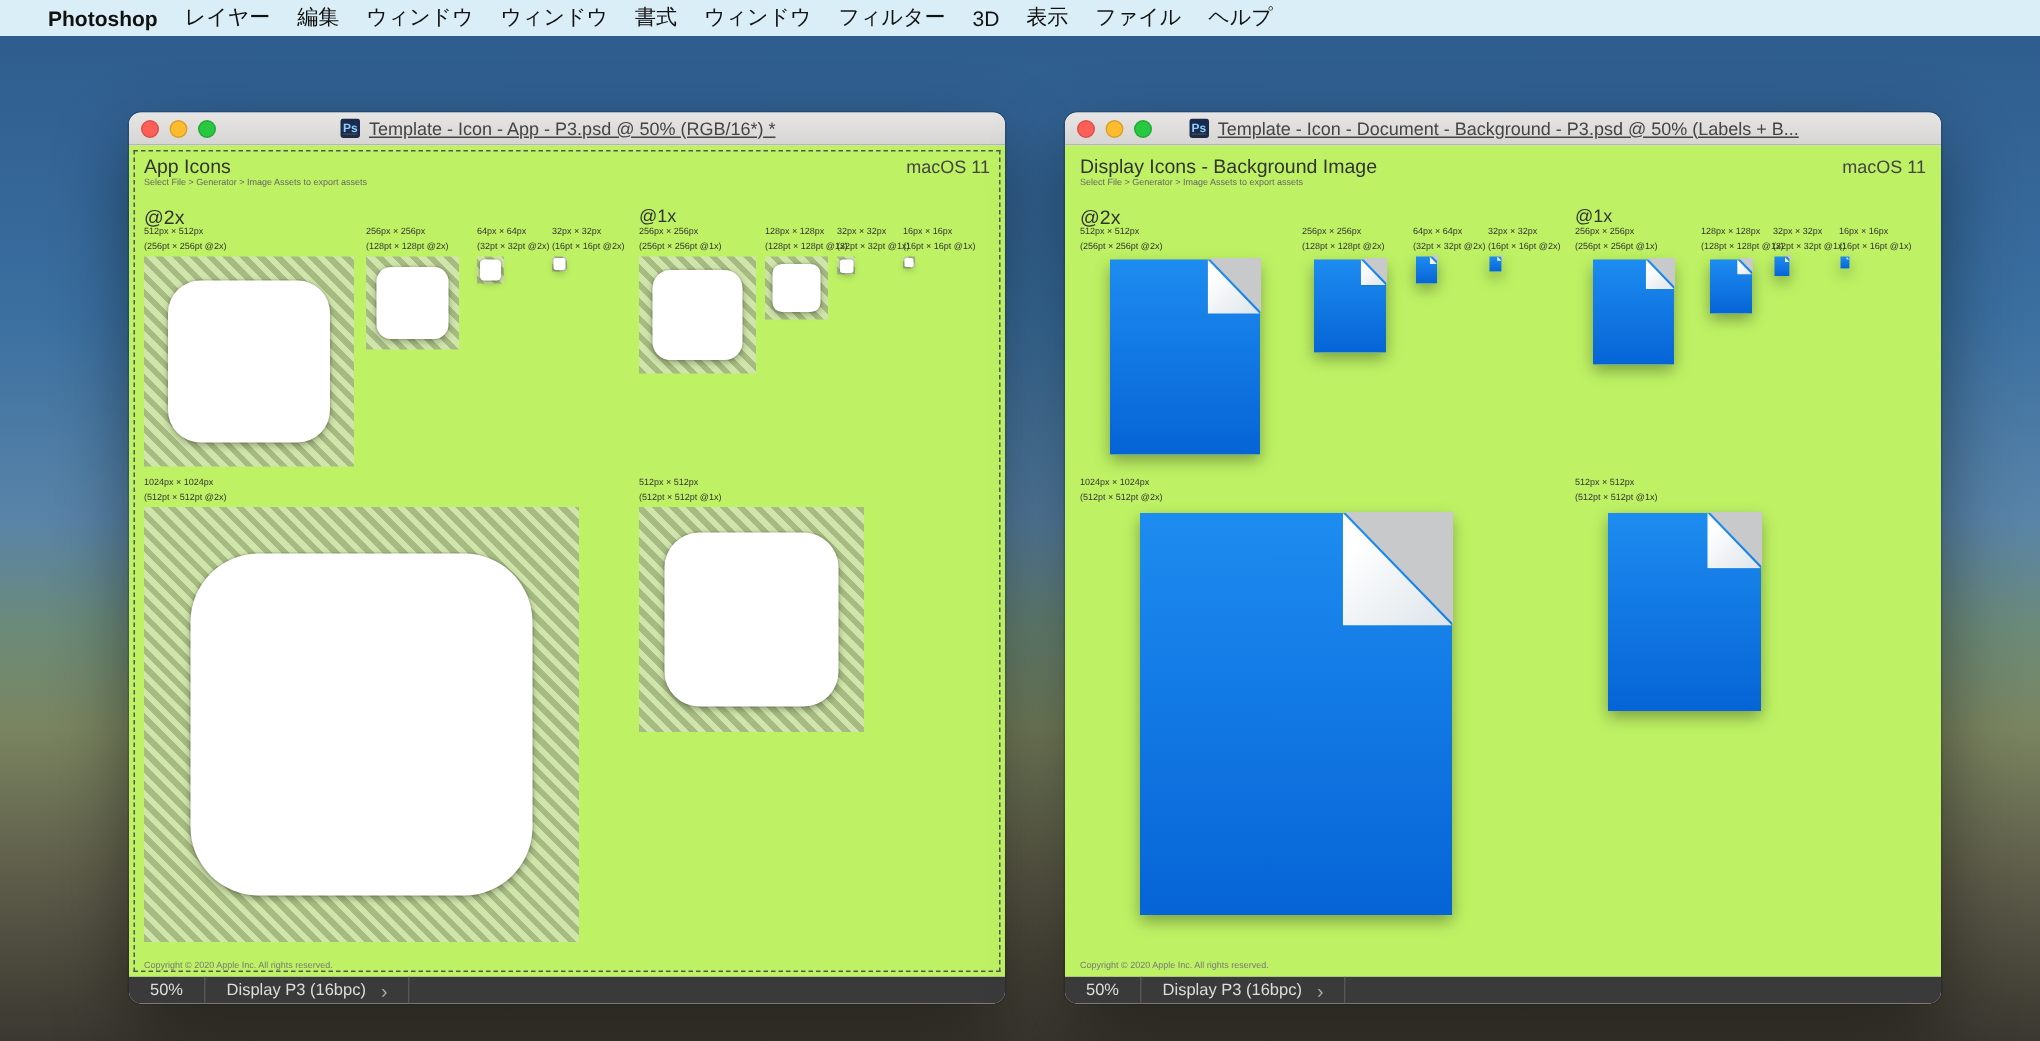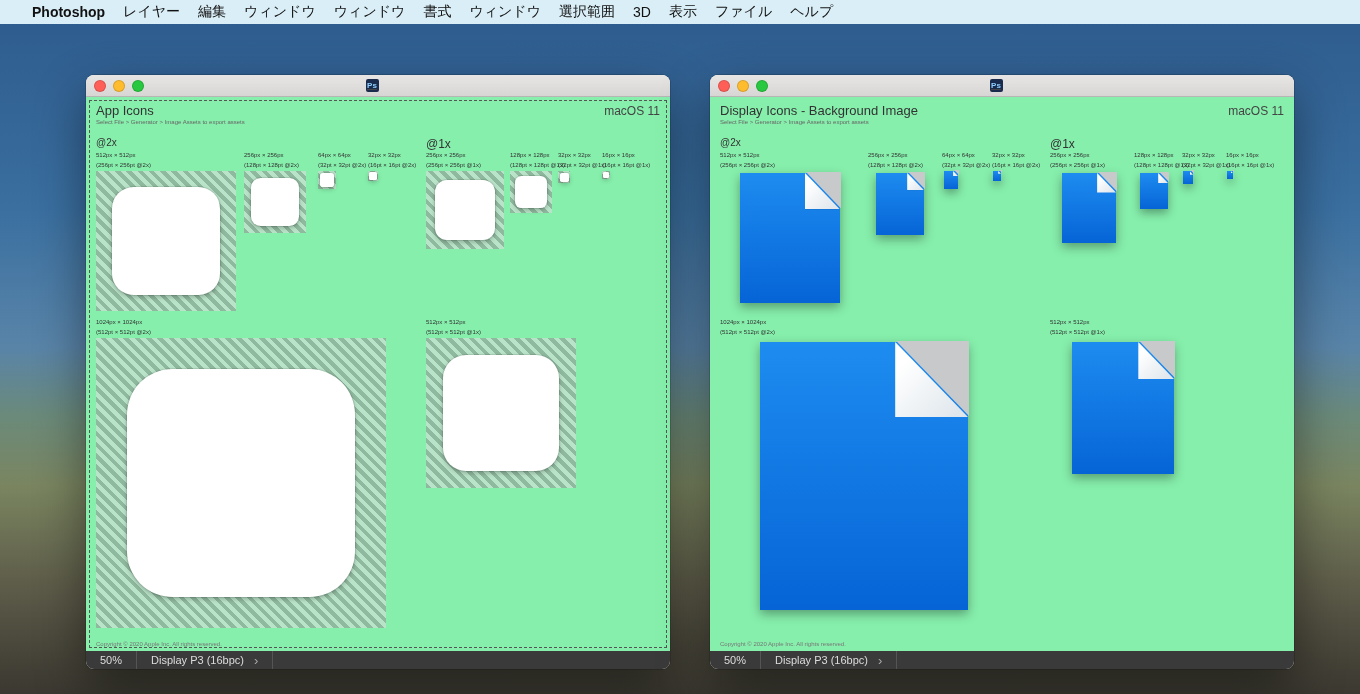--- a/index.html
+++ b/index.html
@@ -35,31 +35,31 @@
 .traffic.r{background:#ff5f57;} .traffic.y{background:#febc2e;} .traffic.g{background:#28c840;}
 .titlebar .ttext {
   position:absolute; left:0; right:12px; text-align:center;
   font-size:12px; color:#444; white-space:nowrap; overflow:hidden; text-overflow:ellipsis;
   padding: 0 70px; pointer-events:none;
   display:flex; align-items:center; justify-content:center; gap:6px;text-decoration:underline;
 }
 .psicon{width:13px;height:13px;background:#1a2c4d;color:#8fcfff;font-size:8px;font-weight:700;display:inline-flex;align-items:center;justify-content:center;border-radius:2px;}
 
 .canvas {
-  flex:1; background:#86efac; position:relative; overflow:hidden;
+  flex:1; background:#bef264; position:relative; overflow:hidden;
 }
 .canvas.dashed::before{
   content:""; position:absolute; inset:3px;
   border:1px dashed #555; pointer-events:none;
 }
 .hdrrow{position:absolute;top:6px;left:10px;right:10px;display:flex;justify-content:space-between;align-items:baseline;}
 .hdrrow .title{font-size:13px;color:#333;}
 .hdrrow .os{font-size:12px;color:#444;}
 .sub{position:absolute;top:22px;left:10px;font-size:6px;color:#666;}
-.scale2x{position:absolute;top:40px;left:10px;font-size:10px;color:#333;}
+.scale2x{position:absolute;top:40px;left:10px;font-size:13px;color:#333;}
 .scale1x{position:absolute;top:40px;font-size:12px;color:#333;}
 
 .slot{position:absolute;}
 .slot .lbl{font-size:6px;line-height:1.25;color:#333;white-space:nowrap;margin-bottom:2px;display:block;}
 .chk{
   background-image:
     repeating-linear-gradient(45deg, rgba(150,150,150,.6) 0 4px, rgba(220,220,220,.6) 4px 8px);
   display:flex;align-items:center;justify-content:center;
 }
 .squircle{background:#fff;border-radius:20%;box-shadow:0 2px 5px rgba(0,0,0,.25),0 0 0 1px rgba(0,0,0,.08);}
@@ -82,34 +82,35 @@
 
 <div class="menubar">
   <span class="apple"></span>
   <span class="appname mitem">Photoshop</span>
   <span class="mitem">レイヤー</span>
   <span class="mitem">編集</span>
   <span class="mitem">ウィンドウ</span>
   <span class="mitem">ウィンドウ</span>
   <span class="mitem">書式</span>
   <span class="mitem">ウィンドウ</span>
-  <span class="mitem">選択範囲</span>
+  <span class="mitem">フィルター</span>
   <span class="mitem">3D</span>
   <span class="mitem">表示</span>
   <span class="mitem">ファイル</span>
   <span class="mitem">ヘルプ</span>
 </div>
 
 <div class="docwin" style="left:86px;top:75px;width:584px;height:594px;">
   <div class="titlebar">
     <div class="traffic r"></div>
     <div class="traffic y"></div>
     <div class="traffic g"></div>
     <div class="ttext">
       <span class="psicon">Ps</span>
+      <span>Template - Icon - App - P3.psd @ 50% (RGB/16*) *</span>
     </div>
   </div>
   <div class="canvas dashed">
     <div class="hdrrow">
       <span class="title">App Icons</span>
       <span class="os">macOS 11</span>
     </div>
     <div class="sub">Select File &gt; Generator &gt; Image Assets to export assets</div>
     <div class="scale2x">@2x</div>
     <div class="scale1x" style="left:340px;">@1x</div>
@@ -196,20 +197,21 @@
   </div>
 </div>
 
 <div class="docwin" style="left:710px;top:75px;width:584px;height:594px;">
   <div class="titlebar">
     <div class="traffic r"></div>
     <div class="traffic y"></div>
     <div class="traffic g"></div>
     <div class="ttext">
       <span class="psicon">Ps</span>
+      <span>Template - Icon - Document - Background - P3.psd @ 50% (Labels + B...</span>
     </div>
   </div>
   <div class="canvas">
     <div class="hdrrow">
       <span class="title">Display Icons - Background Image</span>
       <span class="os">macOS 11</span>
     </div>
     <div class="sub">Select File &gt; Generator &gt; Image Assets to export assets</div>
     <div class="scale2x">@2x</div>
     <div class="scale1x" style="left:340px;">@1x</div>

